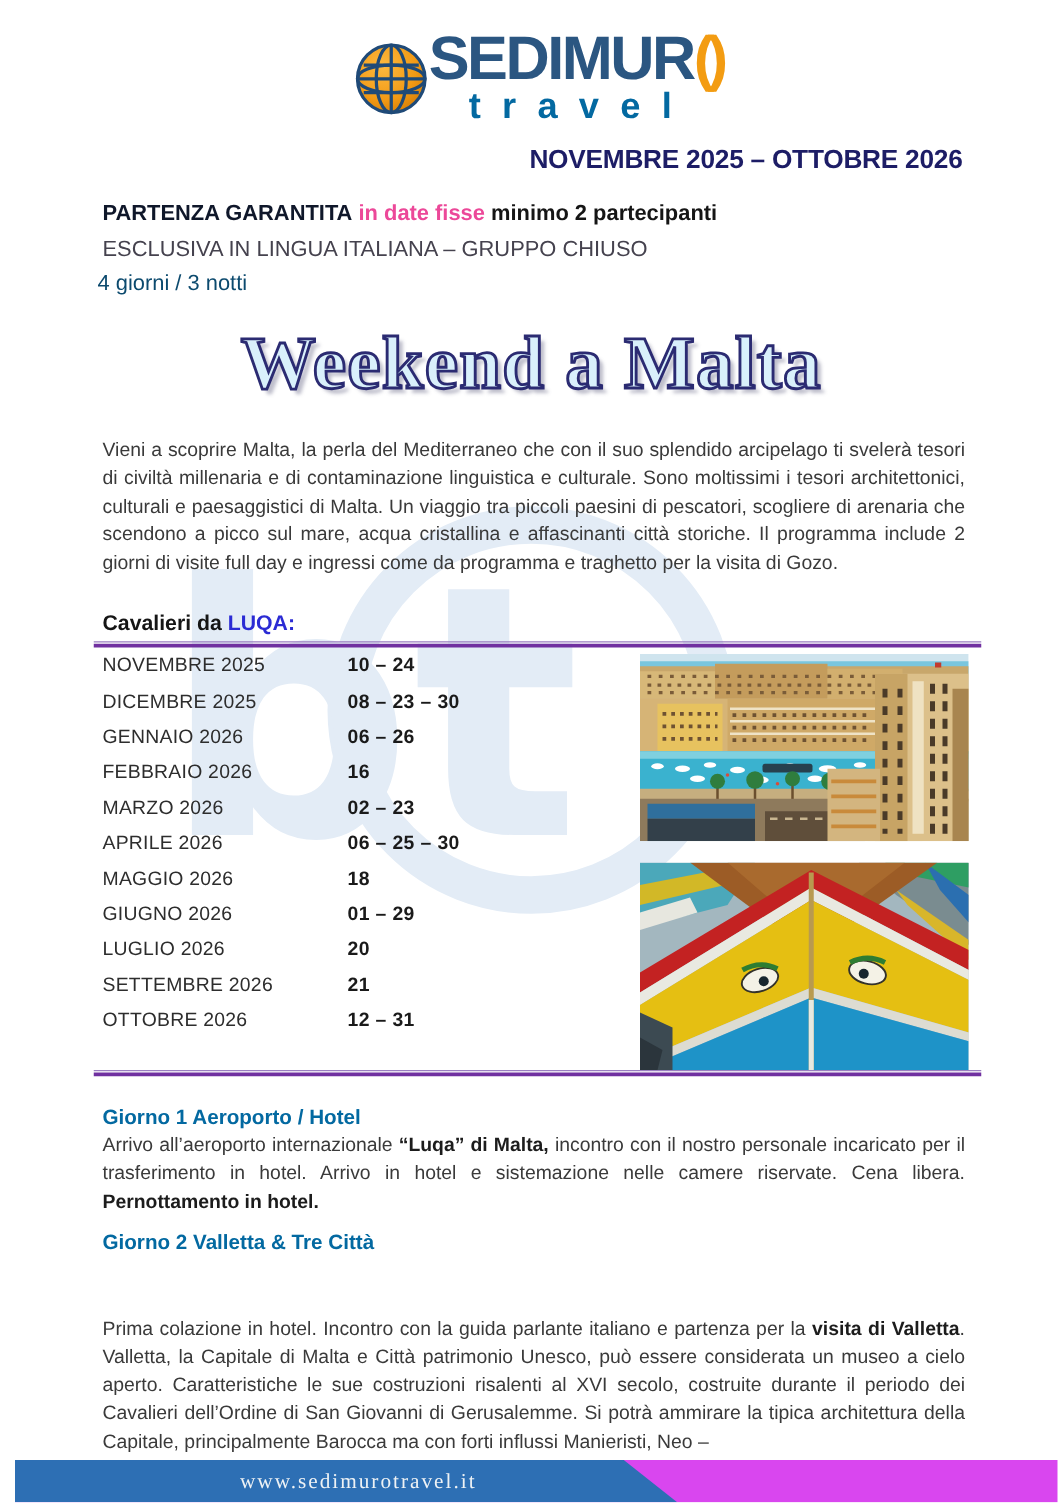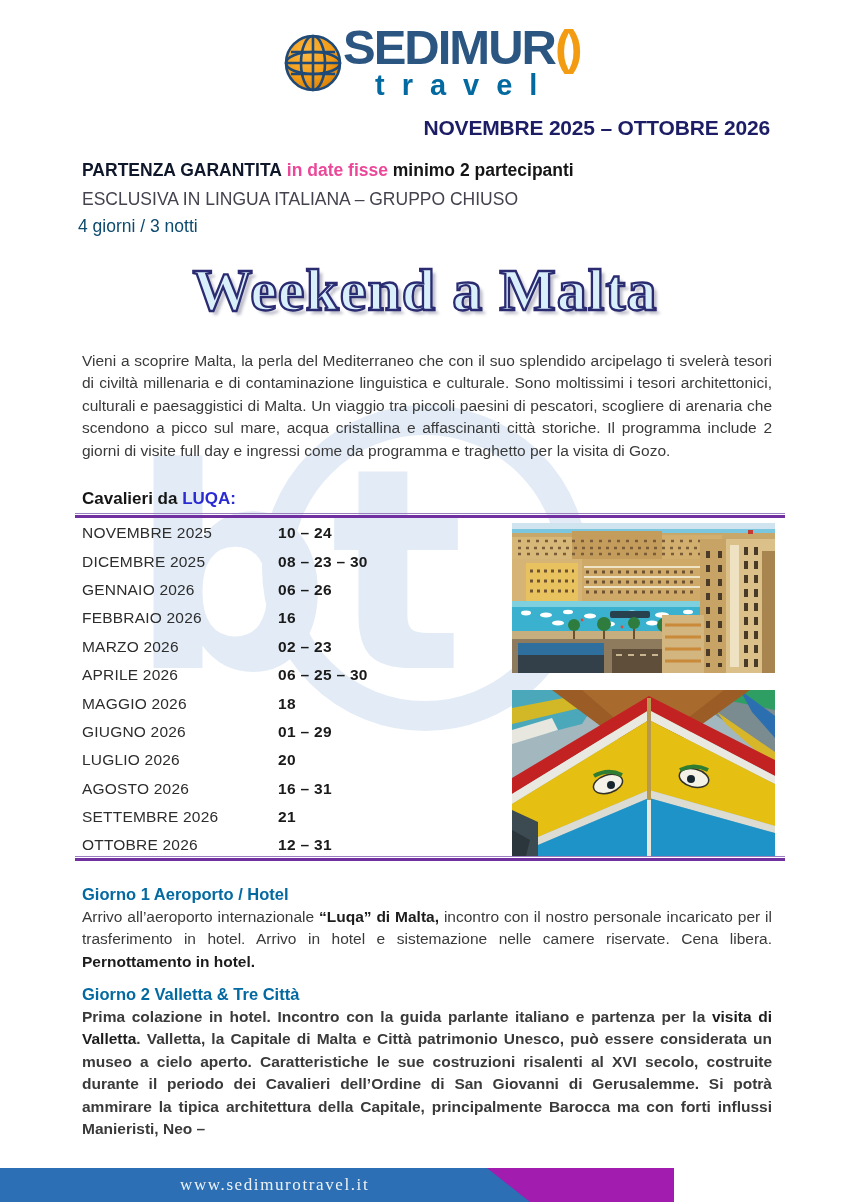--- a/index.html
+++ b/index.html
@@ -53,23 +53,23 @@
 
   .photo{position:absolute;left:512px;overflow:hidden;}
   .photo-1{top:523px;width:263px;height:150px;}
   .photo-2{top:690px;width:263px;height:166px;}
 
   .day-heading{position:absolute;left:82px;font-size:16.5px;font-weight:bold;color:#0369a1;white-space:nowrap;}
   .day-body{position:absolute;left:82px;width:690px;font-size:15.5px;line-height:22.4px;
             text-align:justify;color:#3a3a3a;}
   .day-body b{color:#1c1c1c;}
   .d1h{top:885px;} .d1b{top:906px;}
-  .d2h{top:985px;} .d2b{top:1006px;font-weight:bold;}
-
-  .footer{position:absolute;left:0;top:1168px;width:674px;height:34px;background:#a21caf;}
+  .d2h{top:985px;} .d2b{top:1053px;}
+
+  .footer{position:absolute;left:12px;top:1168px;width:834px;height:34px;background:#d946ef;}
   .footer-left{position:absolute;left:0;top:0;width:530px;height:34px;background:#2d6fb4;
                clip-path:polygon(0 0,487px 0,530px 100%,0 100%);}
   .footer-url{position:absolute;left:180px;top:0;line-height:34px;color:#eef2f5;
               font-family:"Liberation Serif",serif;font-size:17px;letter-spacing:1.6px;
               text-decoration:none;}
 </style>
 </head>
 <body>
 
 <div class="page">
@@ -151,24 +151,20 @@
           <span class="dep-month">MAGGIO 2026</span>
           <span class="dep-dates">18</span>
         </div>
       <div class="dep-row">
           <span class="dep-month">GIUGNO 2026</span>
           <span class="dep-dates">01 – 29</span>
         </div>
       <div class="dep-row">
           <span class="dep-month">LUGLIO 2026</span>
           <span class="dep-dates">20</span>
-        </div>
-      <div class="dep-row">
-          <span class="dep-month">AGOSTO 2026</span>
-          <span class="dep-dates">16 – 31</span>
         </div>
       <div class="dep-row">
           <span class="dep-month">SETTEMBRE 2026</span>
           <span class="dep-dates">21</span>
         </div>
       <div class="dep-row">
           <span class="dep-month">OTTOBRE 2026</span>
           <span class="dep-dates">12 – 31</span>
         </div>
     </div>

